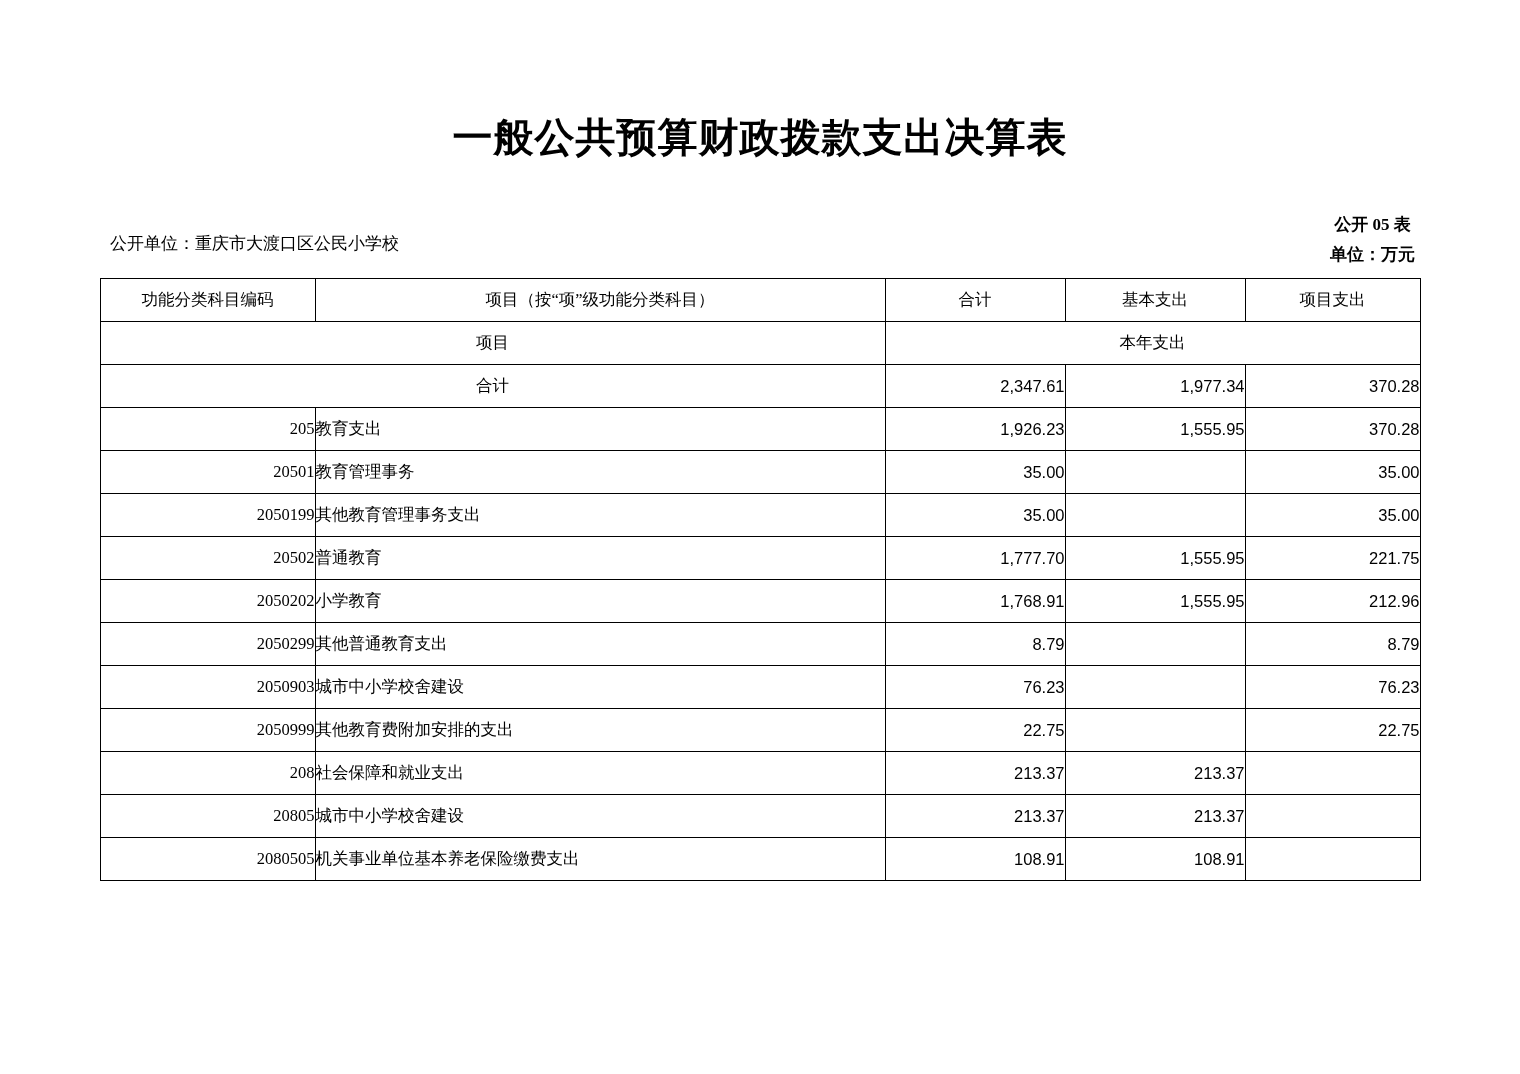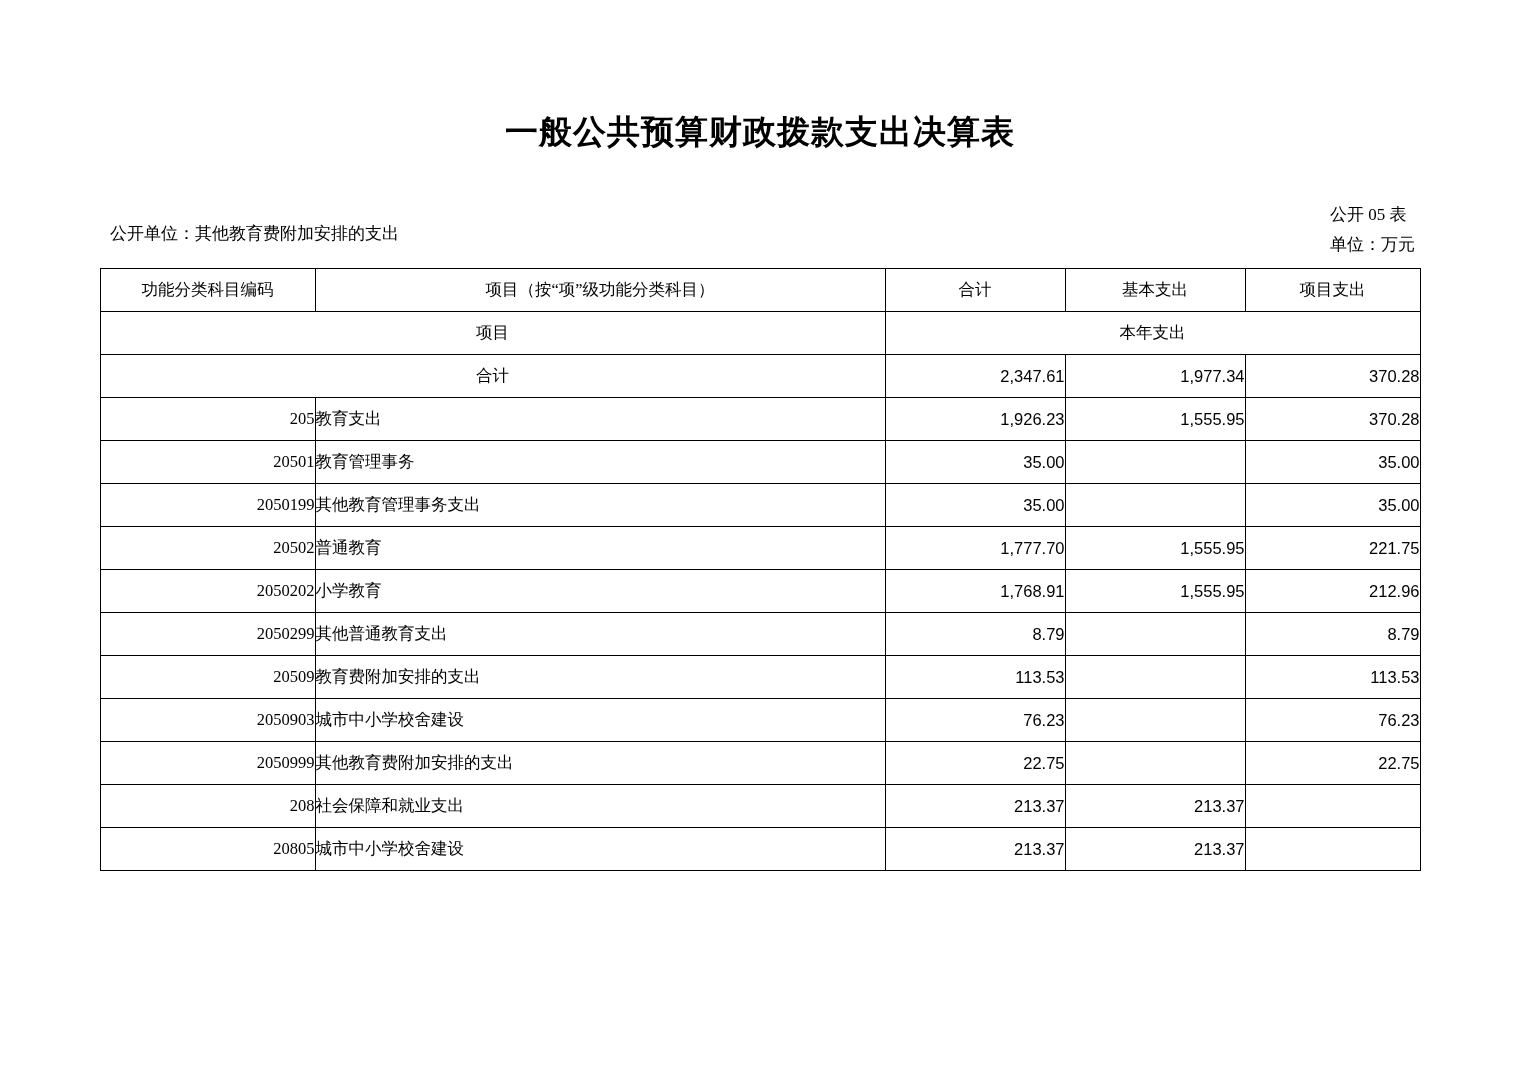--- a/index.html
+++ b/index.html
@@ -16,21 +16,21 @@
     overflow: hidden;
   }
   .page {
     width: 1520px;
     height: 1074px;
     position: relative;
     box-sizing: border-box;
   }
   .doc-title {
     text-align: center;
-    font-size: 33px;
+    font-size: 40px;
     font-weight: bold;
     letter-spacing: 1px;
     margin-top: 110px;
     font-family: "DejaVu Serif", "Liberation Serif", serif;
   }
   .meta-row {
     position: relative;
     margin-top: 45px;
     height: 58px;
   }
@@ -39,22 +39,23 @@
     left: 110px;
     top: 22px;
     font-size: 17px;
     white-space: nowrap;
   }
   .meta-right {
     position: absolute;
     right: 105px;
     top: 0px;
     font-size: 17px;
-    text-align: left;
+    text-align: center;
     line-height: 30px;
+    font-weight: bold;
   }
   .meta-right div {
     white-space: nowrap;
   }
   table.main {
     border-collapse: collapse;
     margin: 10px auto 0 auto;
     width: 1320px;
     table-layout: fixed;
   }
@@ -102,21 +103,21 @@
   }
 </style>
 </head>
 <body>
 
 <div class="page">
 
   <div class="doc-title">一般公共预算财政拨款支出决算表</div>
 
   <div class="meta-row">
-    <div class="meta-left">公开单位：其他教育费附加安排的支出</div>
+    <div class="meta-left">公开单位：重庆市大渡口区公民小学校</div>
     <div class="meta-right">
       <div>公开 05 表</div>
       <div>单位：万元</div>
     </div>
   </div>
 
   <table class="main">
     <colgroup>
       <col class="c-code">
       <col class="c-name">
@@ -180,27 +181,20 @@
           <td class="cell-num">212.96</td>
         </tr>
         <tr>
           <td class="cell-code">2050299</td>
           <td class="cell-name-l2">其他普通教育支出</td>
           <td class="cell-num">8.79</td>
           <td class="cell-num"></td>
           <td class="cell-num">8.79</td>
         </tr>
         <tr>
-          <td class="cell-code">20509</td>
-          <td class="cell-name-l1">教育费附加安排的支出</td>
-          <td class="cell-num">113.53</td>
-          <td class="cell-num"></td>
-          <td class="cell-num">113.53</td>
-        </tr>
-        <tr>
           <td class="cell-code">2050903</td>
           <td class="cell-name-l2">城市中小学校舍建设</td>
           <td class="cell-num">76.23</td>
           <td class="cell-num"></td>
           <td class="cell-num">76.23</td>
         </tr>
         <tr>
           <td class="cell-code">2050999</td>
           <td class="cell-name-l2">其他教育费附加安排的支出</td>
           <td class="cell-num">22.75</td>
@@ -214,16 +208,23 @@
           <td class="cell-num">213.37</td>
           <td class="cell-num"></td>
         </tr>
         <tr>
           <td class="cell-code">20805</td>
           <td class="cell-name-l1">城市中小学校舍建设</td>
           <td class="cell-num">213.37</td>
           <td class="cell-num">213.37</td>
           <td class="cell-num"></td>
         </tr>
+        <tr>
+          <td class="cell-code">2080505</td>
+          <td class="cell-name-l2">机关事业单位基本养老保险缴费支出</td>
+          <td class="cell-num">108.91</td>
+          <td class="cell-num">108.91</td>
+          <td class="cell-num"></td>
+        </tr>
       </tbody>
   </table>
 
 </div>
 
 </body></html>

